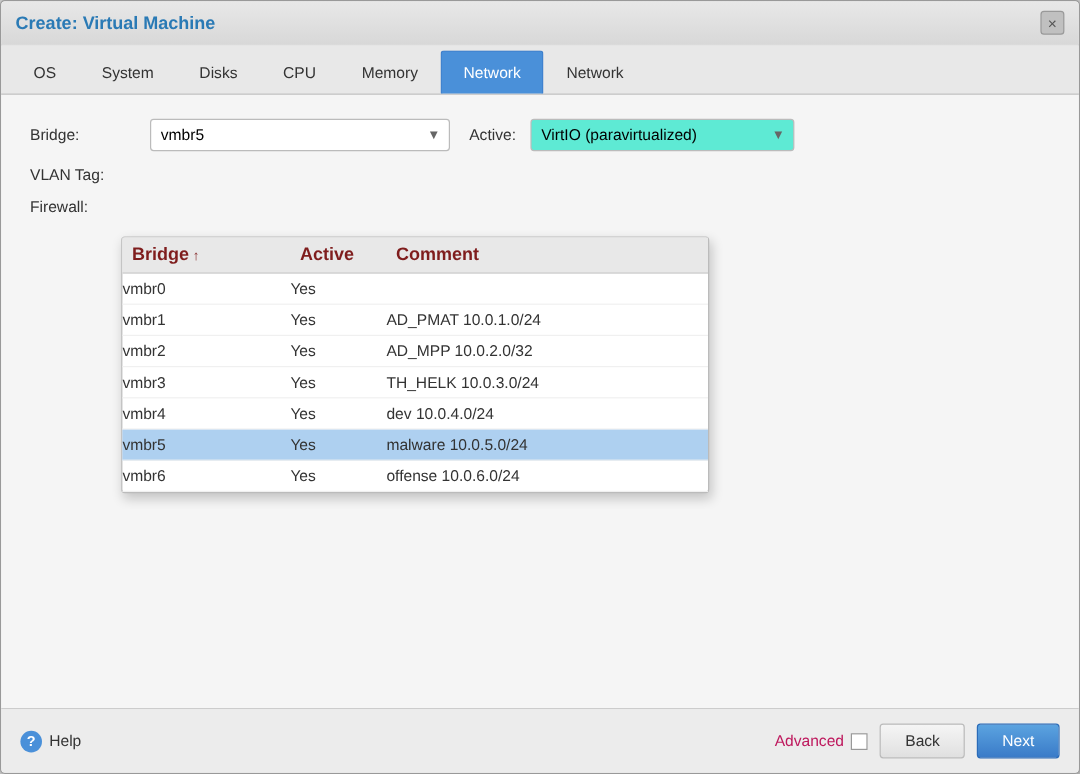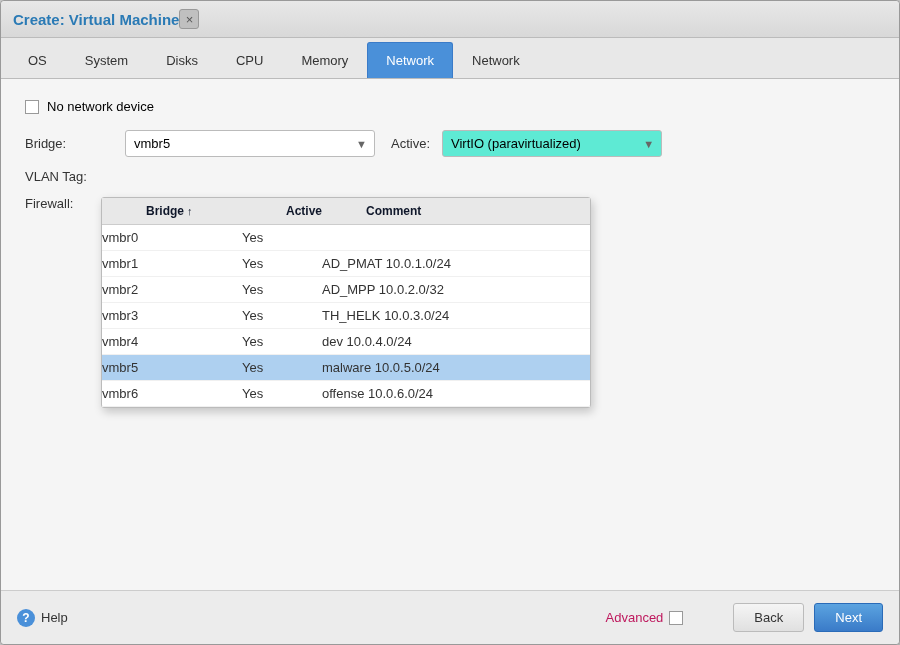--- a/index.html
+++ b/index.html
@@ -23,20 +23,21 @@
       display: flex;
       flex-direction: column;
       box-shadow: 2px 2px 10px rgba(0,0,0,0.3);
     }
     .title-bar {
       background: linear-gradient(to bottom, #e8e8e8, #d8d8d8);
       border-bottom: 1px solid #bbb;
       padding: 8px 12px;
       display: flex;
       align-items: center;
+      justify-content: space-between;
       border-radius: 4px 4px 0 0;
     }
     .title-text {
       color: #2a7ab5;
       font-size: 15px;
       font-weight: bold;
     }
     .close-btn {
       width: 20px;
       height: 20px;
@@ -153,24 +154,23 @@
       z-index: 100;
     }
     .dropdown-header {
       display: grid;
       grid-template-columns: 140px 80px 1fr;
       background: #e8e8e8;
       border-bottom: 1px solid #ccc;
       padding: 6px 8px;
     }
     .dropdown-header-col {
-      font-size: 12px;
-      color: #0f172a;
+      font-size: 15px;
+      color: #7f1d1d;
       font-weight: bold;
-      margin-left: 36px;
     }
     .dropdown-header-col.sortable::after {
       content: " ↑";
       font-size: 11px;
     }
     .dropdown-row {
       display: grid;
       grid-template-columns: 140px 80px 1fr;
       padding: 5px 0;
       cursor: pointer;
@@ -230,21 +230,20 @@
     .btn {
       padding: 6px 20px;
       border: 1px solid #bbb;
       border-radius: 3px;
       font-size: 13px;
       cursor: pointer;
     }
     .btn-default {
       background: linear-gradient(to bottom, #f5f5f5, #e0e0e0);
       color: #333;
-      margin-left: 40px;
     }
     .btn-primary {
       background: linear-gradient(to bottom, #5ba3e0, #3a7bc8);
       color: white;
       border-color: #2a6bb8;
     }
   </style>
 </head>
 <body>
 
@@ -260,24 +259,20 @@
     <div class="tab">System</div>
     <div class="tab">Disks</div>
     <div class="tab">CPU</div>
     <div class="tab">Memory</div>
     <div class="tab active">Network</div>
     <div class="tab">Network</div>
   </div>
 
   <div class="content">
 
-    <div class="no-network-row">
-      <div class="checkbox"></div>
-      <span>No network device</span>
-    </div>
 
     <div class="form-row">
       <span class="form-label">Bridge:</span>
       <div class="select-wrapper">
         <select class="select-field">
           <option>vmbr5</option>
         </select>
         <span class="select-arrow">▼</span>
       </div>
       <span class="model-label">Active:</span>

